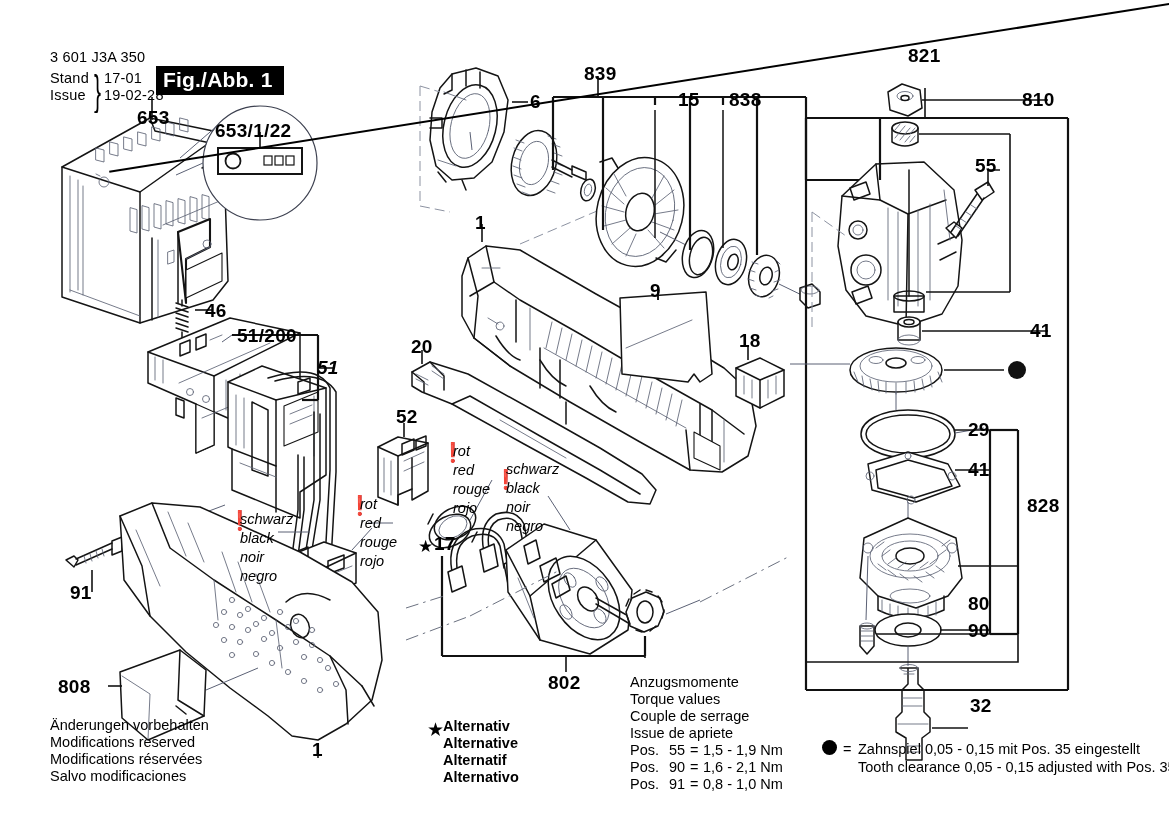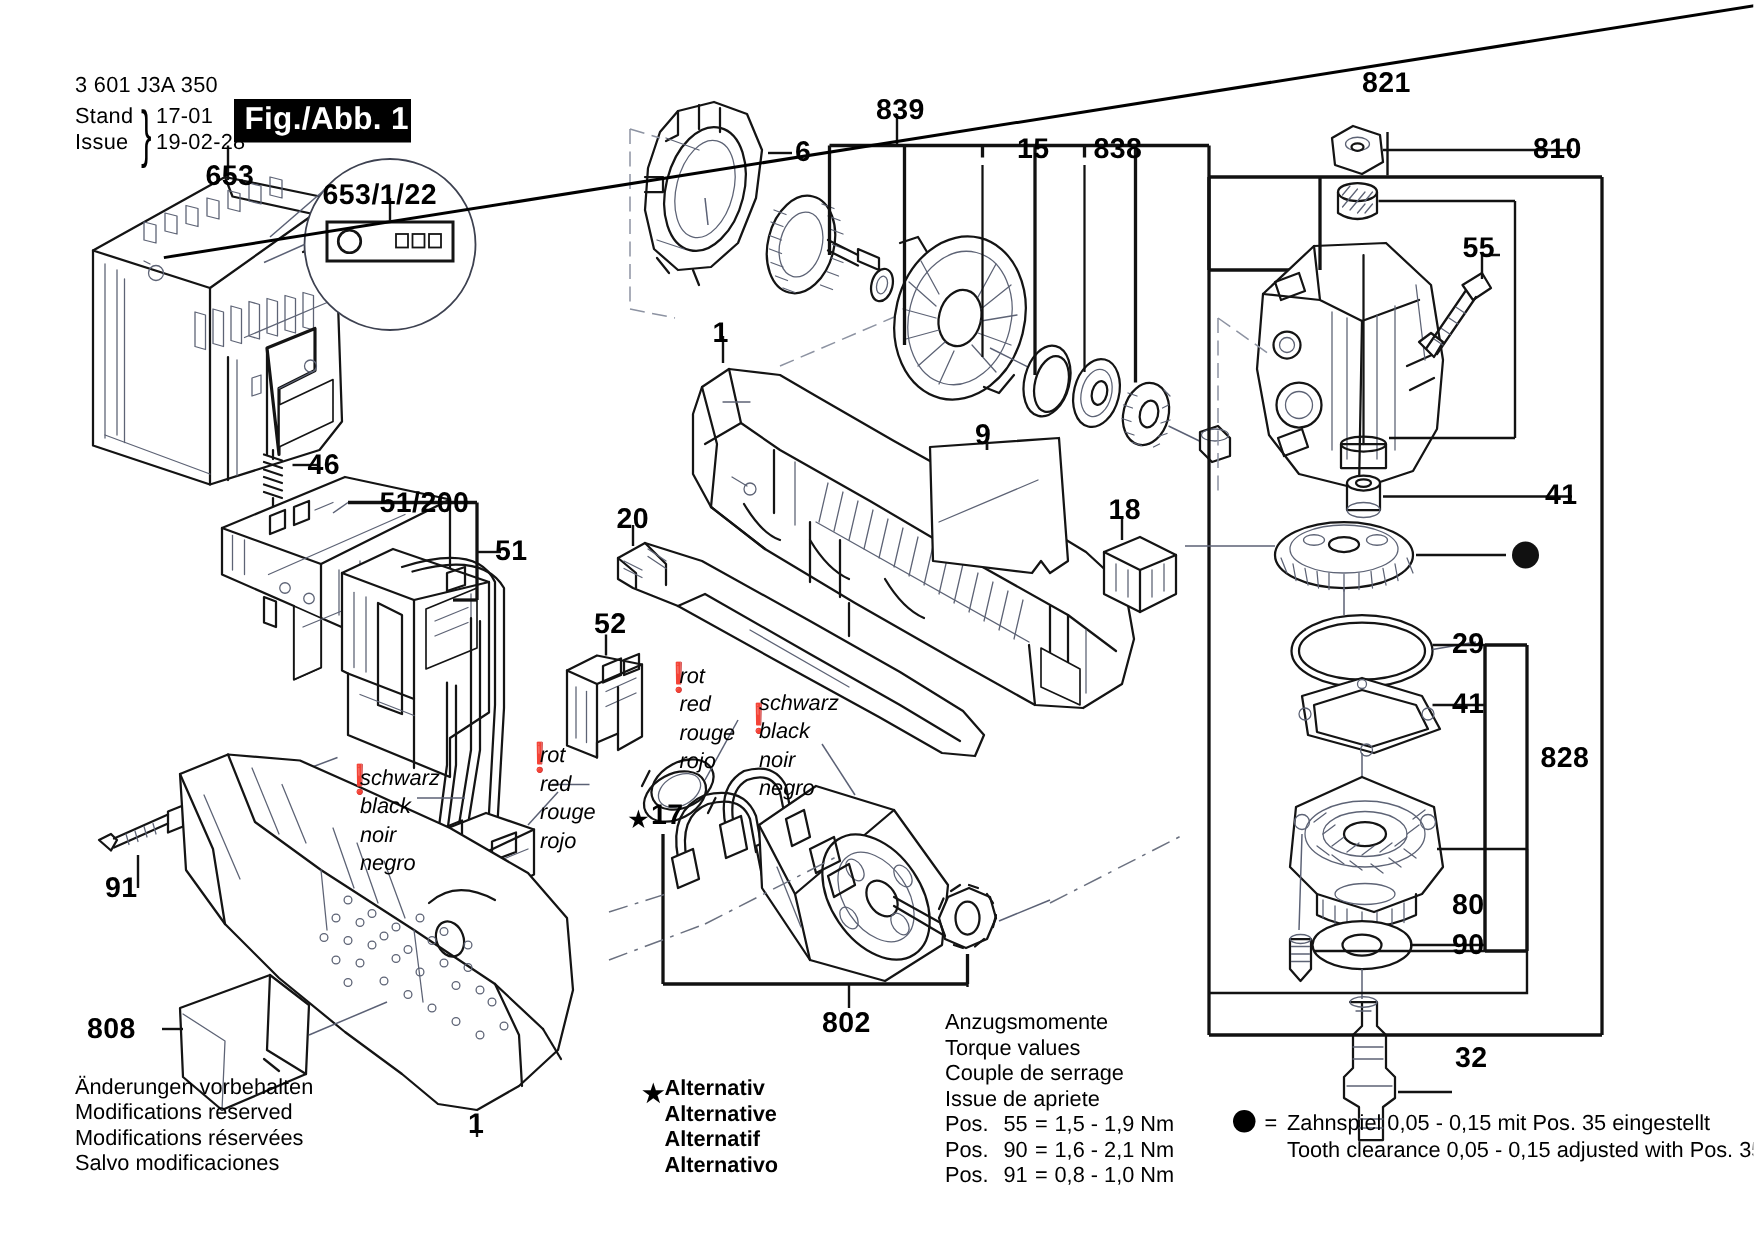--- a/index.html
+++ b/index.html
@@ -25,21 +25,21 @@
   .wire{font-size:14.5px;line-height:1.30;font-style:italic;}
   .foot{font-size:14.5px;line-height:1.30;}
   .footb{font-size:14.5px;font-weight:bold;line-height:1.30;}
   .torq{font-size:14.5px;line-height:1.32;}
   .note{font-size:14.5px;line-height:1.28;}
 
   .figtag{
     position:absolute;
     background:#000;color:#fff;
     font-weight:bold;font-size:21px;
-    padding:2px 1px 3px 7px;
+    padding:2px 11px 3px 7px;
     letter-spacing:.2px;
   }
   .strike{position:relative;}
   .strike:after{
     content:"";position:absolute;left:-2px;right:-2px;top:52%;
     height:1.6px;background:#000;transform:rotate(-9deg);
   }
   .brace{
     position:absolute;font-size:21px;line-height:1;
     transform:scaleY(2.0);transform-origin:left top;
@@ -675,22 +675,22 @@
   <div class="t hdr" style="left:50px;top:70px;">Stand</div>
   <div class="t hdr" style="left:50px;top:87px;">Issue</div>
   <div class="brace" style="left:94px;top:69px;">}</div>
   <div class="t hdr strike" style="left:104px;top:70px;">17-01</div>
   <div class="t hdr" style="left:104px;top:87px;">19-02-28</div>
   <div class="figtag" style="left:156px;top:66px;">Fig./Abb. 1</div>
 
   <div class="t num" style="left:137px;top:107px;">653</div>
   <div class="t num" style="left:215px;top:120px;">653/1/22</div>
   <div class="t num" style="left:205px;top:300px;">46</div>
-  <div class="t num" style="left:237px;top:325px;margin-left:16px;">51/200</div>
-  <div class="t num" style="left:330px;top:357px;">51</div>
+  <div class="t num" style="left:237px;top:325px;">51/200</div>
+  <div class="t num" style="left:317px;top:357px;font-style:italic;">51</div>
   <div class="t num" style="left:70px;top:582px;">91</div>
   <div class="t num" style="left:58px;top:676px;">808</div>
   <div class="t num" style="left:312px;top:739px;">1</div>
 
   <div class="t num" style="left:475px;top:212px;">1</div>
   <div class="t num" style="left:411px;top:336px;">20</div>
   <div class="t num" style="left:396px;top:406px;">52</div>
   <div class="star" style="left:418px;top:538px;">★</div>
   <div class="t num" style="left:434px;top:533px;">17</div>
   <div class="t num" style="left:548px;top:672px;">802</div>

